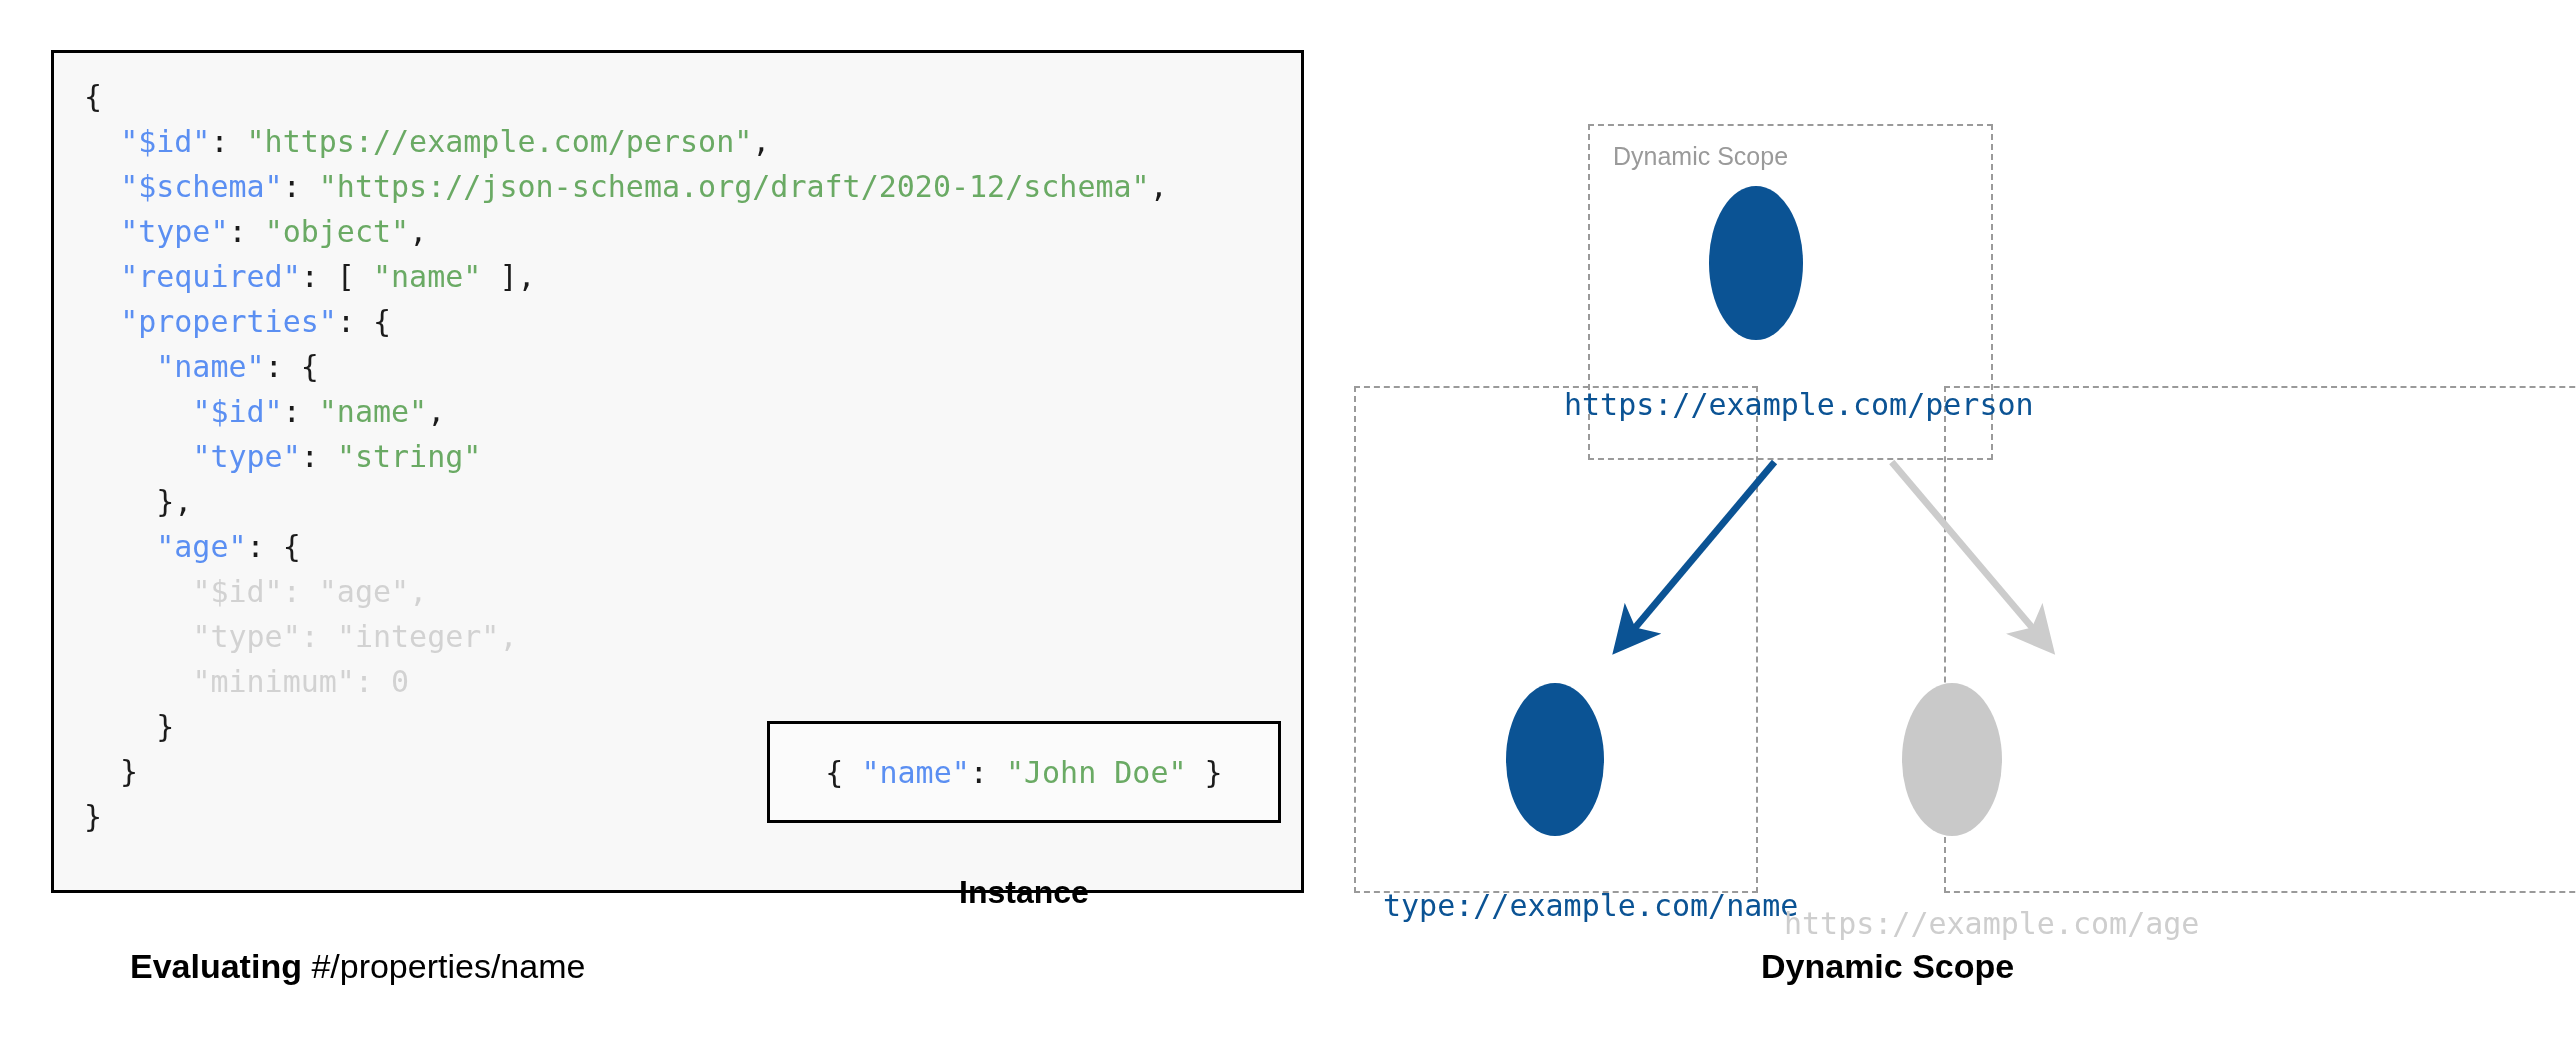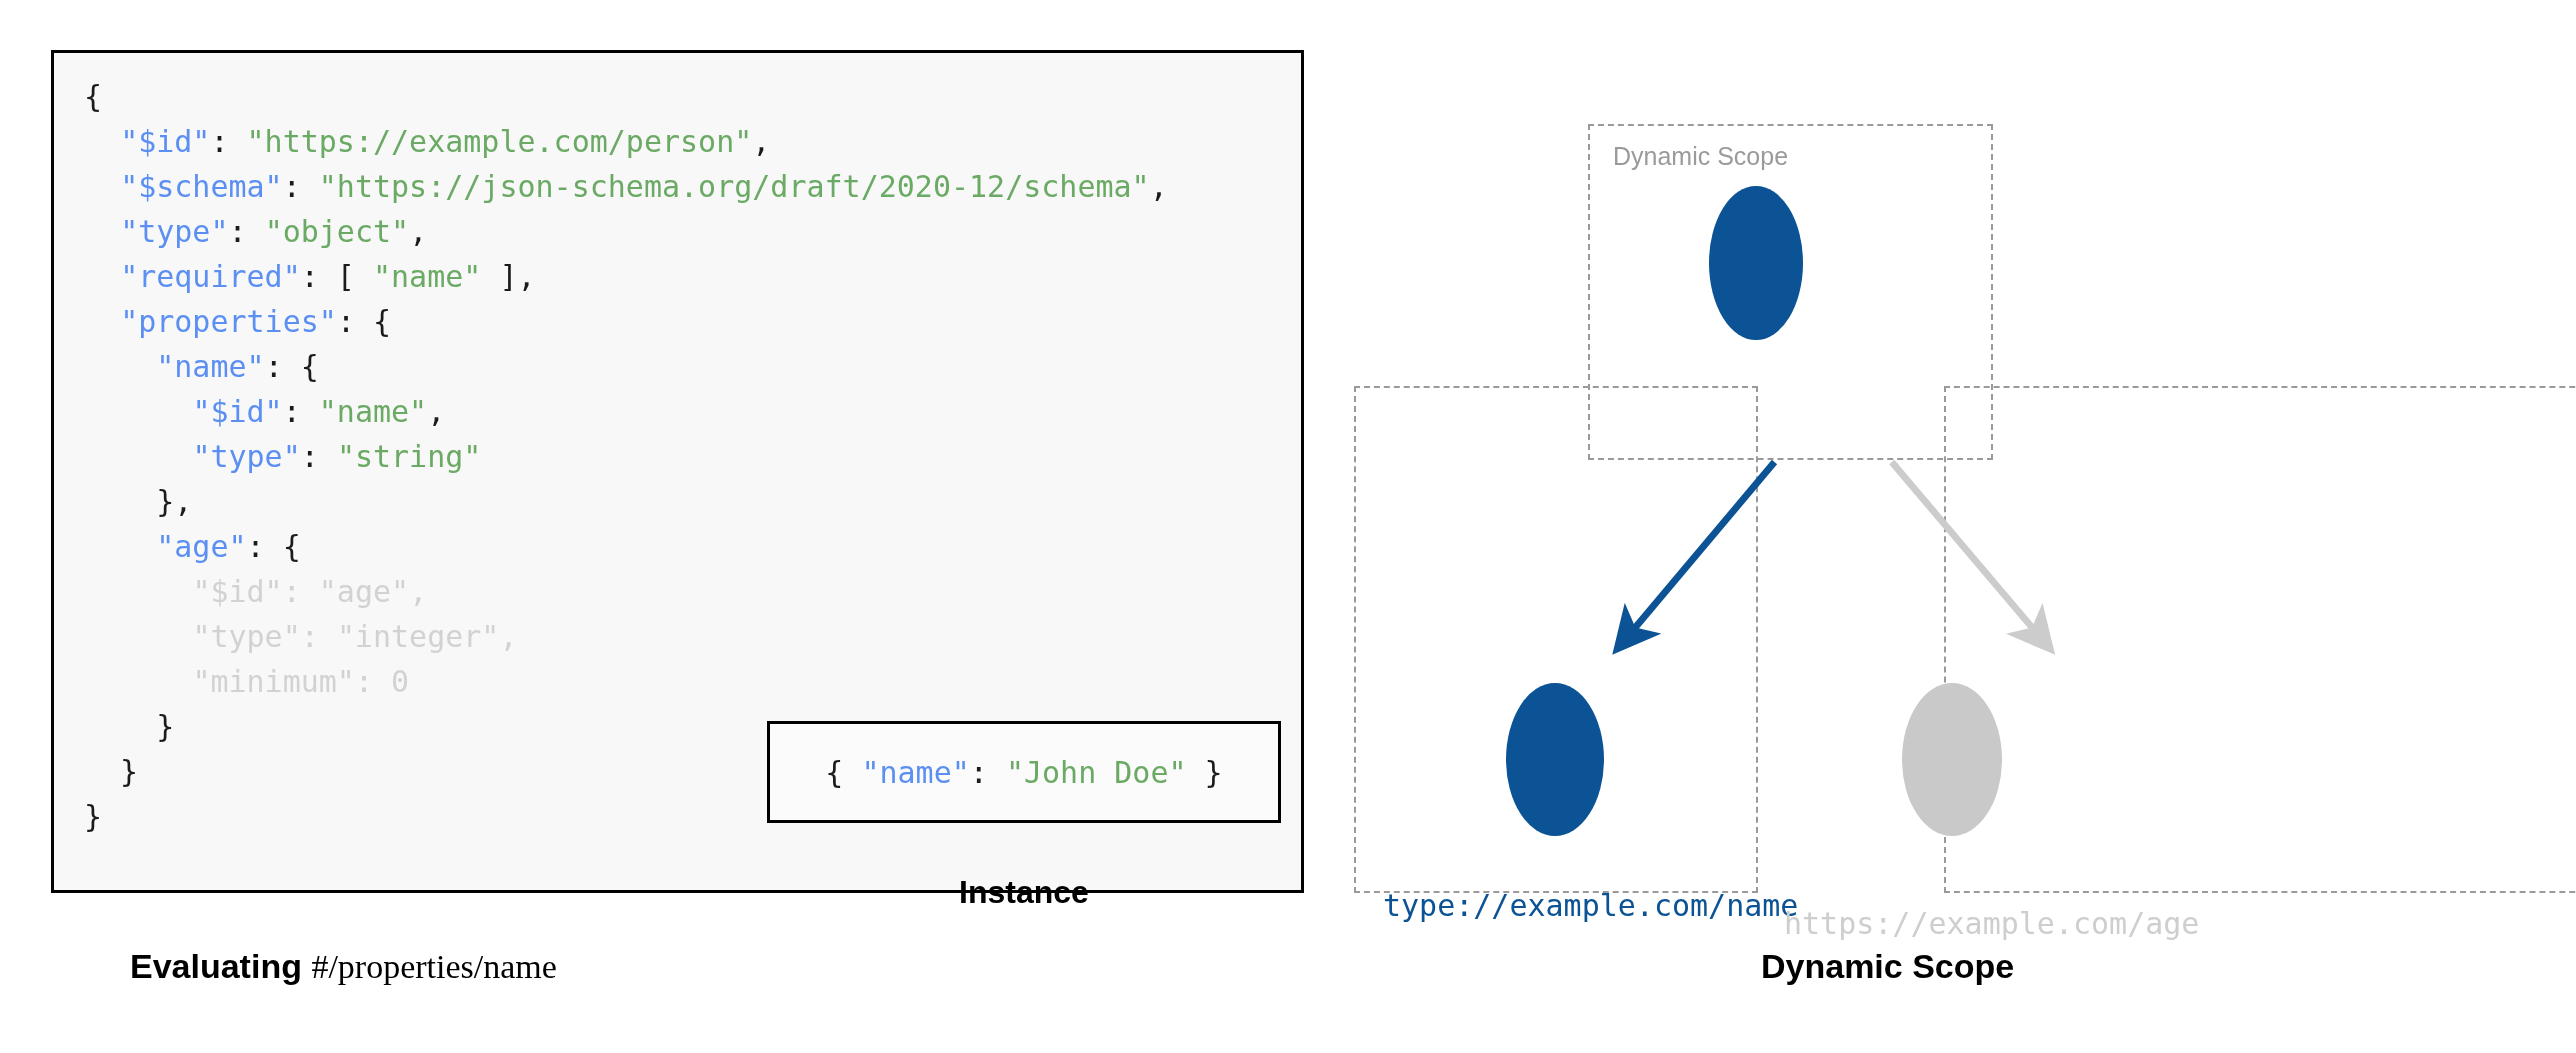--- a/index.html
+++ b/index.html
@@ -88,21 +88,21 @@
     top: 947px;
     font-size: 34px;
     color: #000000;
     white-space: nowrap;
   }
   #left-caption .cap-bold {
     font-weight: bold;
     font-family: "Liberation Sans", sans-serif;
   }
   #left-caption .cap-mono {
-    font-family: Liberation Serif, serif;
+    font-family: Liberation Sans, sans-serif;
     font-weight: normal;
     margin-top: 12px;
   }
 
   
   #right-panel {
     position: absolute;
     left: 1310px;
     top: 102px;
     width: 1266px;
@@ -251,19 +251,20 @@
       </marker>
     </defs>
     <line x1="816" y1="632" x2="540" y2="960" stroke="#0b5394" stroke-width="12" marker-end="url(#arrow-blue)"></line>
     <line x1="1022" y1="632" x2="1300" y2="960" stroke="#cccccc" stroke-width="12" marker-end="url(#arrow-gray)"></line>
   </svg>
 
   <div class="node-circle" id="node-person"></div>
   <div class="node-circle" id="node-name"></div>
   <div class="node-circle" id="node-age"></div>
 
+  <div class="node-label" id="label-person">https://example.com/person</div>
   <div class="node-label" id="label-name">type://example.com/name</div>
   <div class="node-label" id="label-age">https://example.com/age</div>
 
 </div>
 
 <div id="right-caption">Dynamic Scope</div>
 
 
 </body></html>

